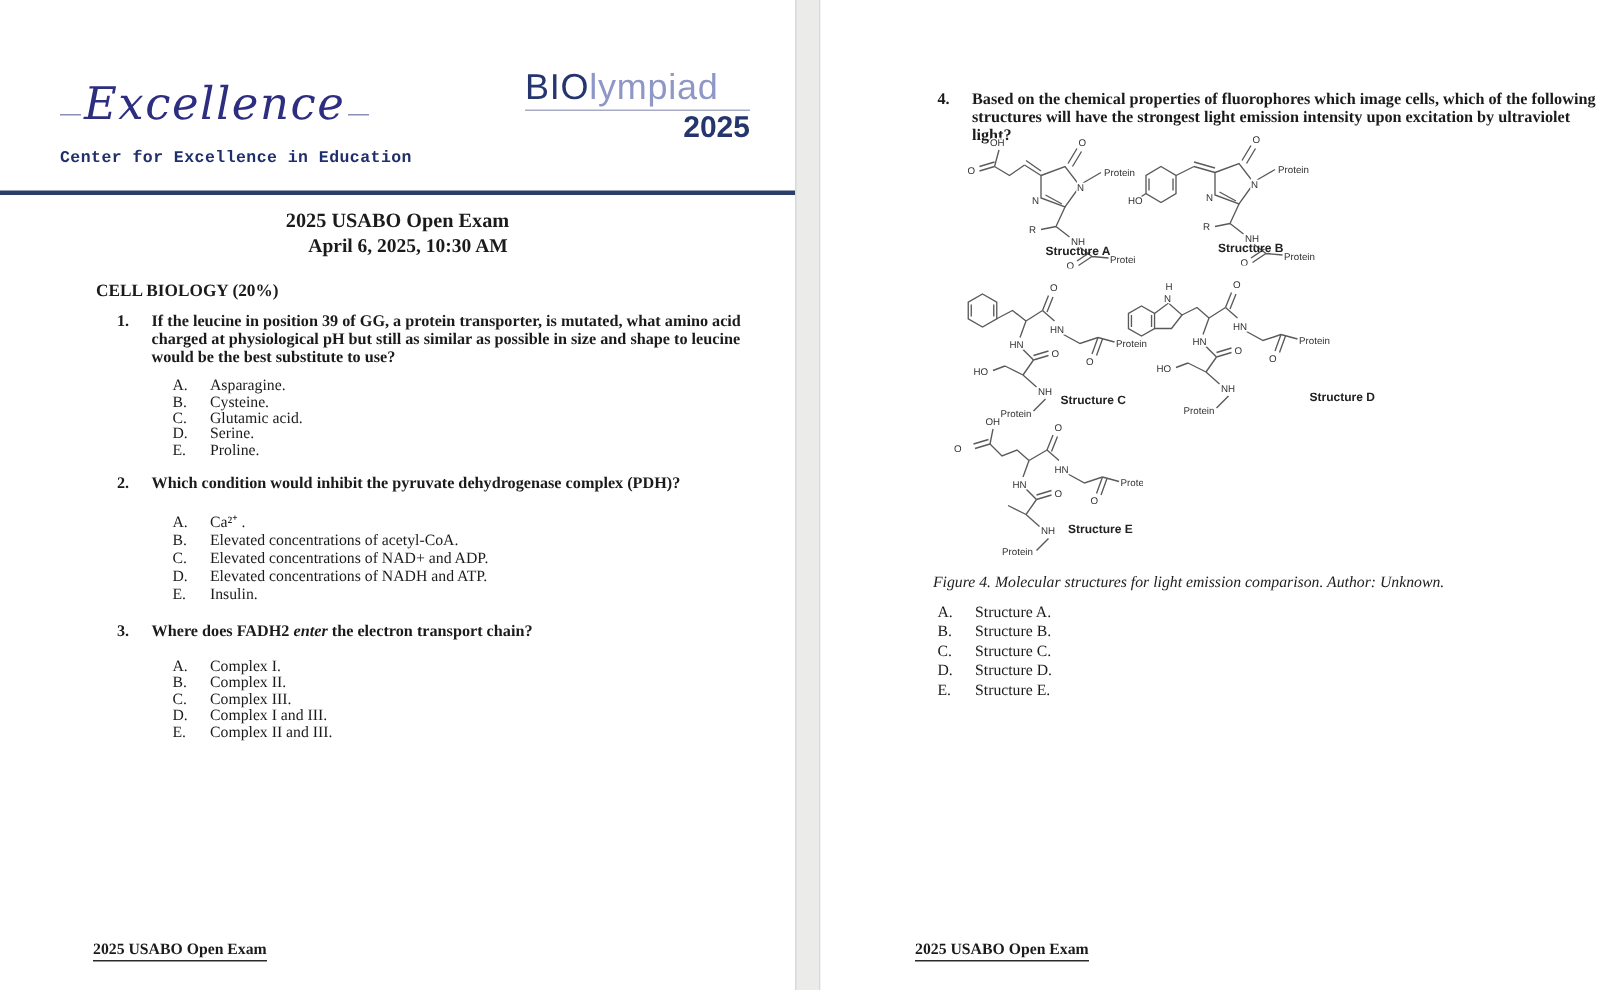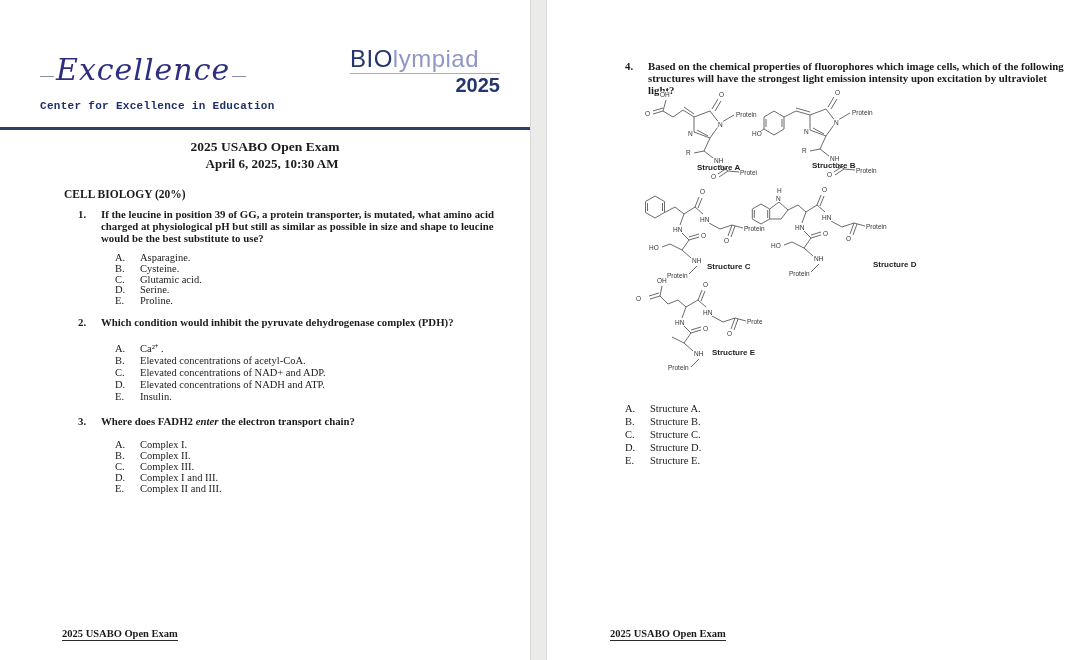--- a/index.html
+++ b/index.html
@@ -358,20 +358,21 @@
           <text x="43" y="51">HN</text>
           <text x="71" y="57">O</text>
           <text x="62" y="82">NH</text>
           <text x="36" y="96">Protein</text>
         </svg>
         <div class="s-label" style="left:80px; top:74px;">Structure E</div>
       </div>
 
     </div>
 
+    <div class="fig-caption">Figure 4. Molecular structures for light emission comparison. Author: Unknown.</div>
 
     <div class="q4-opts">
       <div class="opt">
           <span class="opt-letter">A.</span>
           <span>Structure A.</span>
         </div>
       <div class="opt">
           <span class="opt-letter">B.</span>
           <span>Structure B.</span>
         </div>

